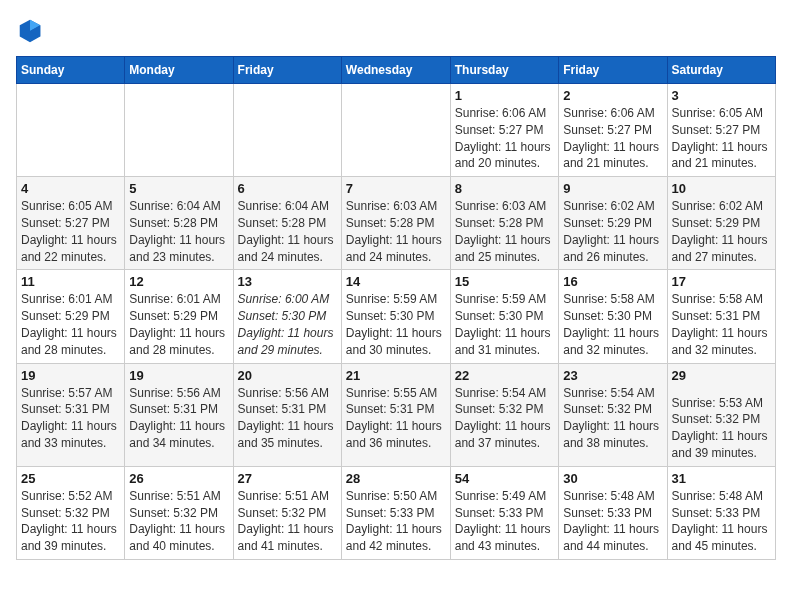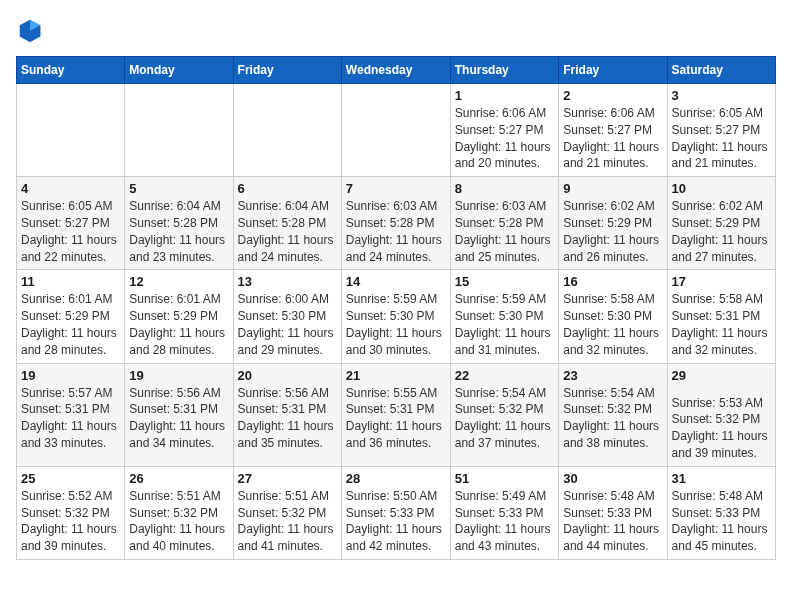--- a/index.html
+++ b/index.html
@@ -198,21 +198,21 @@
 Daylight: 11 hours and 28 minutes.</div>
         </td>
         <td>
           <span class="day-number">12</span>
           <div class="day-info" style="white-space: pre-line;">Sunrise: 6:01 AM
 Sunset: 5:29 PM
 Daylight: 11 hours and 28 minutes.</div>
         </td>
         <td>
           <span class="day-number">13</span>
-          <div class="day-info" style="white-space: pre-line;">Sunrise: 6:00 AM
+          <div class="day-info" style="white-space: pre-line; font-style: italic;">Sunrise: 6:00 AM
 Sunset: 5:30 PM
 Daylight: 11 hours and 29 minutes.</div>
         </td>
         <td>
           <span class="day-number">14</span>
           <div class="day-info" style="white-space: pre-line;">Sunrise: 5:59 AM
 Sunset: 5:30 PM
 Daylight: 11 hours and 30 minutes.</div>
         </td>
         <td>
@@ -297,21 +297,21 @@
 Sunset: 5:32 PM
 Daylight: 11 hours and 41 minutes.</div>
         </td>
         <td>
           <span class="day-number">28</span>
           <div class="day-info" style="white-space: pre-line;">Sunrise: 5:50 AM
 Sunset: 5:33 PM
 Daylight: 11 hours and 42 minutes.</div>
         </td>
         <td>
-          <span class="day-number">51</span>
+          <span class="day-number">54</span>
           <div class="day-info" style="white-space: pre-line;">Sunrise: 5:49 AM
 Sunset: 5:33 PM
 Daylight: 11 hours and 43 minutes.</div>
         </td>
         <td>
           <span class="day-number">30</span>
           <div class="day-info" style="white-space: pre-line;">Sunrise: 5:48 AM
 Sunset: 5:33 PM
 Daylight: 11 hours and 44 minutes.</div>
         </td>

